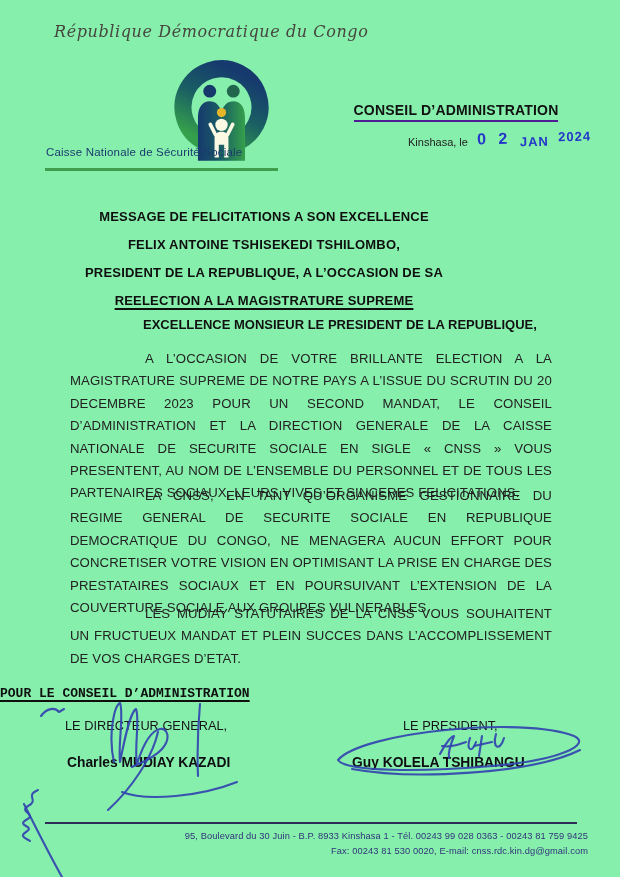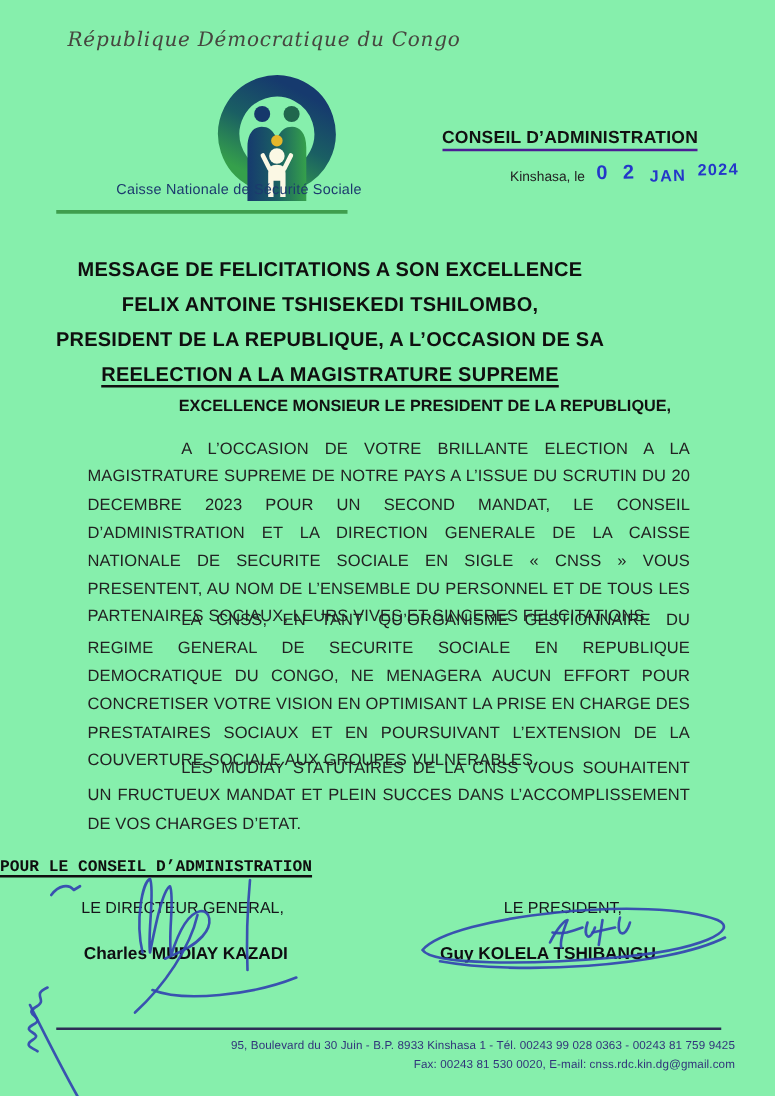--- a/index.html
+++ b/index.html
@@ -16,21 +16,21 @@
     font-size:16px; letter-spacing:0.6px; color:#46463f;
   }
   .wordmark{
     position:absolute; left:45px; top:88px;
     font-size:47px; font-weight:900; letter-spacing:1px; color:#1c3a6e;
     line-height:52px;
   }
   .emblem{ position:absolute; left:168px; top:58px; }
   .org-subtitle{
     position:absolute; left:46px; top:146px;
-    font-size:11.5px; color:#1c3a6e; letter-spacing:0.2px;margin-left:47px;
+    font-size:11.5px; color:#1c3a6e; letter-spacing:0.2px;
   }
   .green-rule{
     position:absolute; left:45px; top:168px; width:233px; height:2.5px;
     background:#3f9e4e;
   }
   .council{
     position:absolute; left:322px; top:101px; width:268px; text-align:center;
   }
   .council span{
     display:inline-block; font-size:14px; font-weight:bold; color:#111;
@@ -42,21 +42,21 @@
   .date-stamp{
     position:absolute; left:477px; top:129px; color:#2437c9; font-weight:bold;
     transform:rotate(-1.5deg); white-space:nowrap;
   }
   .date-stamp .day{ font-size:16px; letter-spacing:4px; }
   .date-stamp .month{ font-size:13px; display:inline-block; transform:translateY(3px); letter-spacing:1px; margin-left:4px;}
   .date-stamp .year{ font-size:13px; display:inline-block; transform:translateY(-1px); letter-spacing:1px; margin-left:5px;}
   
   .doc-title{
     position:absolute; left:0; top:203px; width:528px; text-align:center;
-    font-size:16px; font-weight:bold; line-height:28px; color:#0f0f0f;
+    font-size:13px; font-weight:bold; line-height:28px; color:#0f0f0f;
     letter-spacing:0.2px;
   }
   .doc-title .underlined{ text-decoration:underline; text-decoration-thickness:2px; text-underline-offset:3px; }
   
   .salutation{
     position:absolute; left:143px; top:317px;
     font-size:13px; font-weight:bold; color:#111;
   }
   .para{
     position:absolute; left:70px; width:482px;

